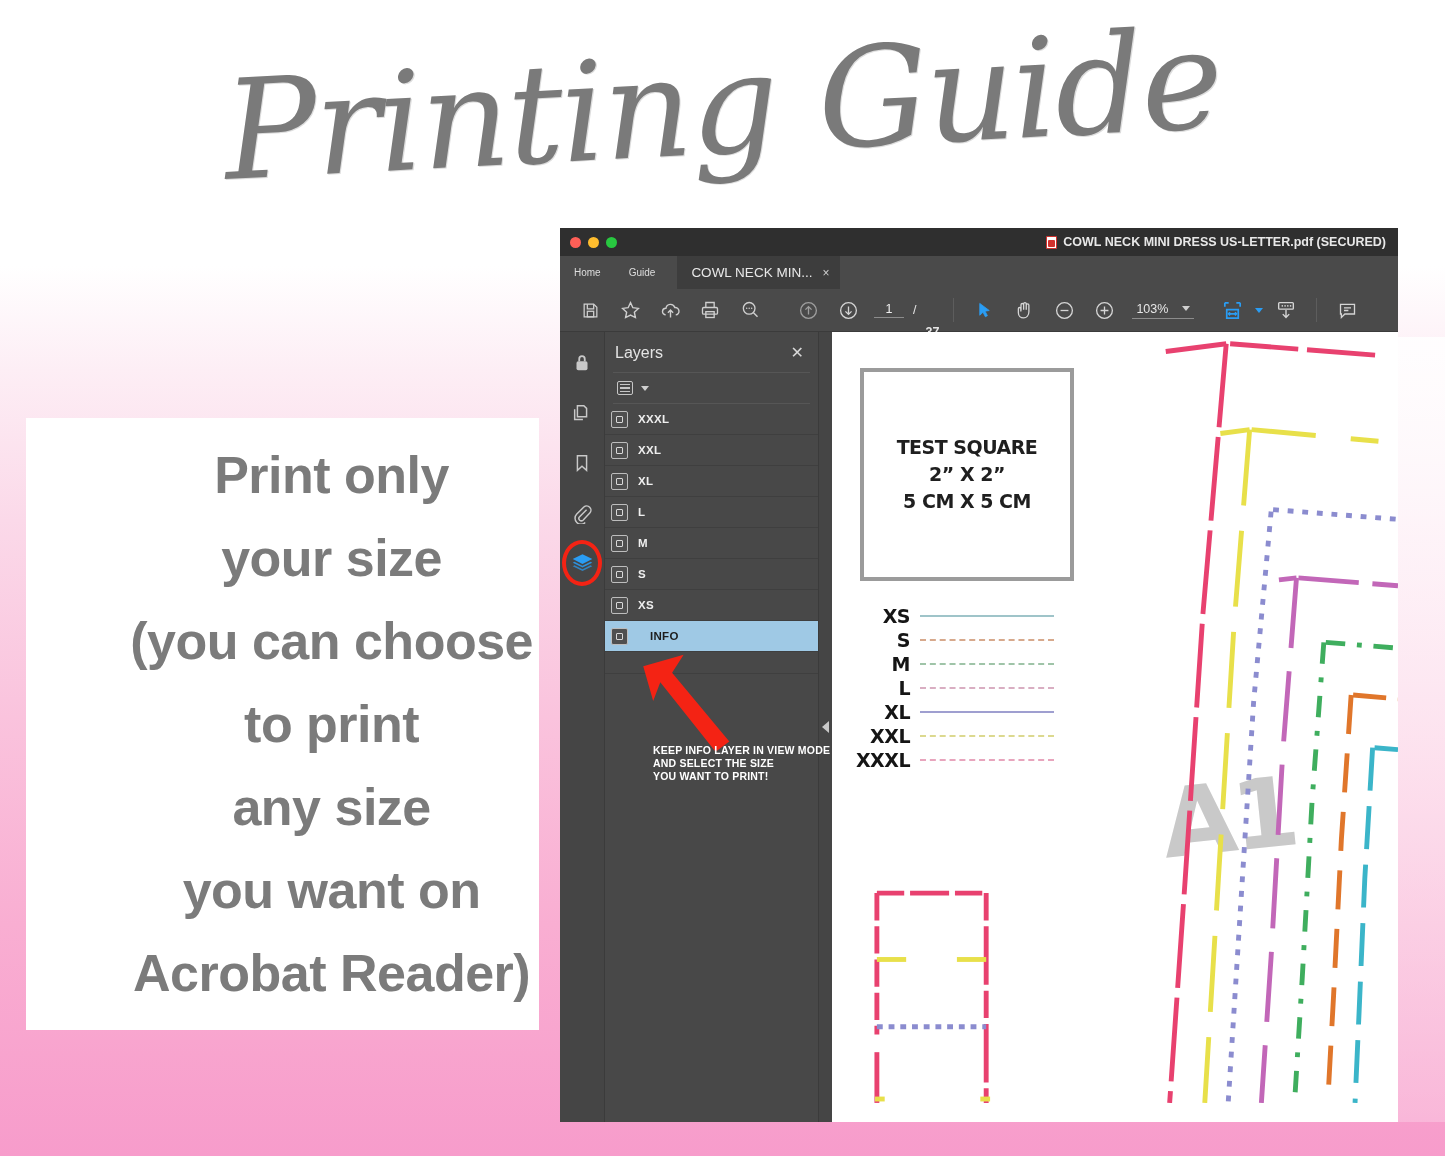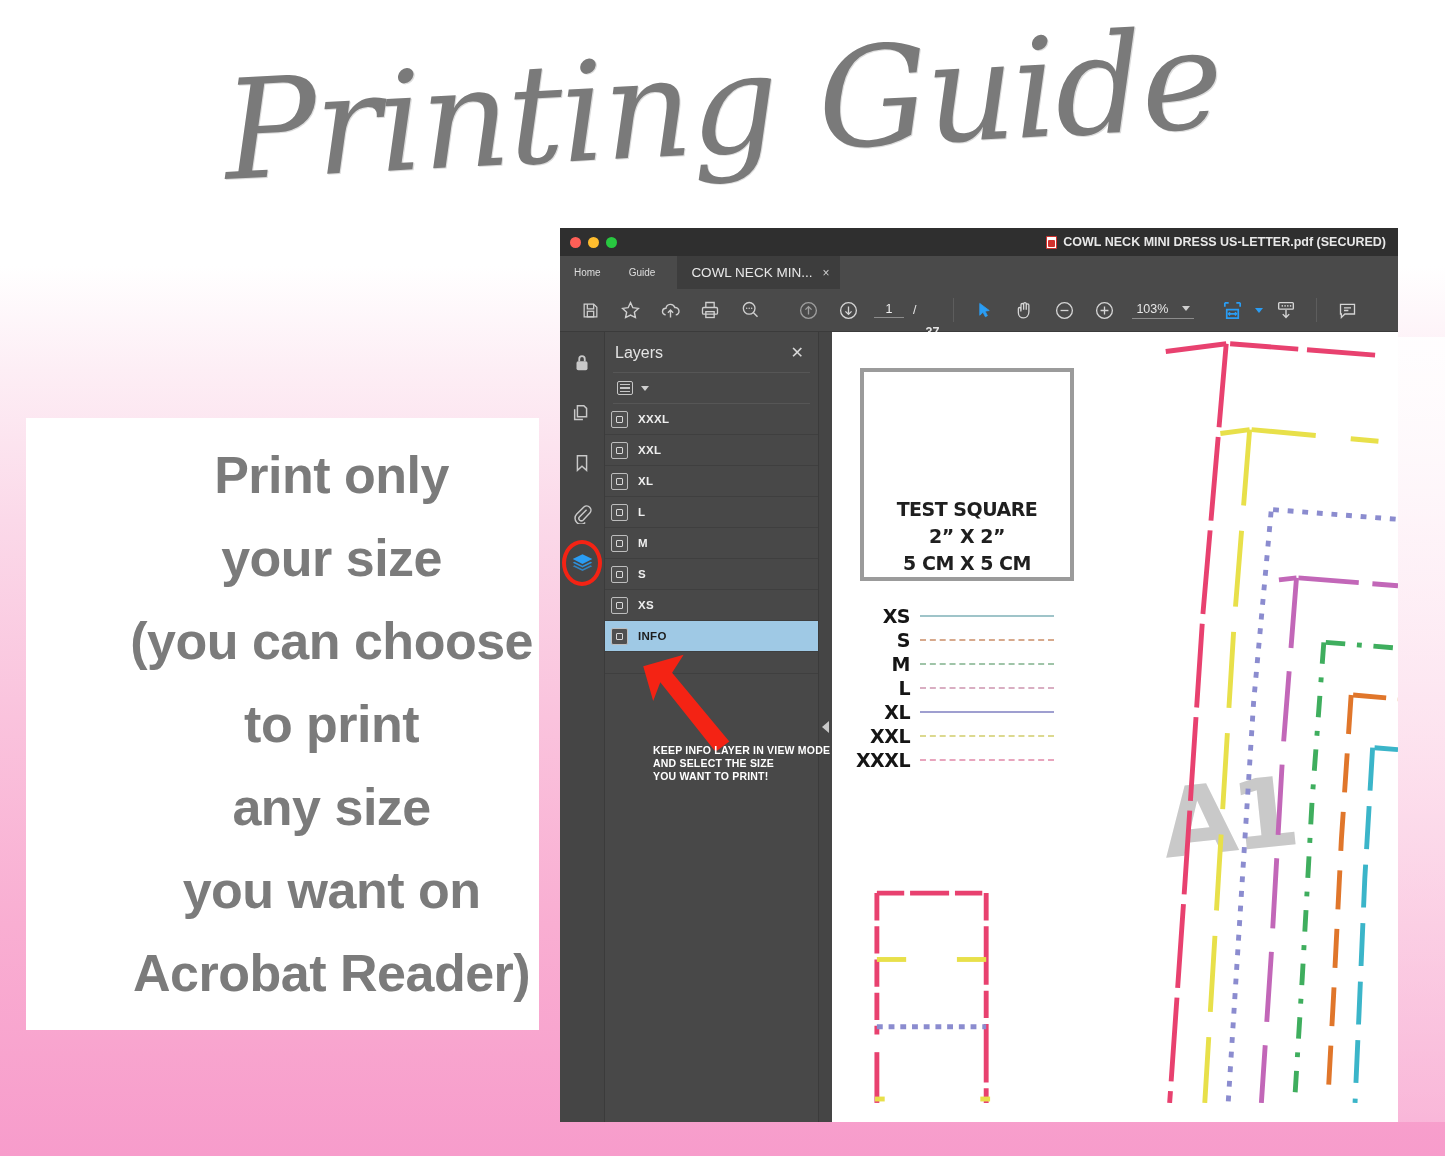--- a/index.html
+++ b/index.html
@@ -196,21 +196,21 @@
     border: 1px solid #bdbdbd; border-radius: 2px;
     display: flex; align-items: center; justify-content: center;
     background: #4f4f4f;
   }
   .vis i {
     width: 7px; height: 7px; border: 1.5px solid #d8d8d8; border-radius: 1px;
     display: block;
   }
   .layer-label { color: #efefef; font-size: 11.5px; font-weight: bold; letter-spacing: .3px; }
   .layer-row.selected { background: #9fc9e5; }
-  .layer-row.selected .layer-label { color: #1d1d1d; }
+  .layer-row.selected .layer-label { color: #1d1d1d; margin-left: 12px; }
   .layer-row.selected .vis { background: #4f4f4f; }
   #rowfill { border-bottom: 1px solid #3f3f3f; height: 22px; }
 
   
   #arrow { position: absolute; left: 36px; top: 316px; }
   #note {
     position: absolute; left: 48px; top: 412px;
     color: #ffffff; font-size: 10.5px; font-weight: bold;
     line-height: 13px; letter-spacing: .2px; white-space: nowrap;
   }
@@ -230,21 +230,21 @@
   
   #doc {
     flex: 1; background: #ffffff; position: relative; overflow: hidden;
   }
 
   
   #testsq {
     position: absolute; left: 28px; top: 36px;
     width: 214px; height: 213px;
     border: 4px solid #9b9b9b; background: #fff;
-    display: flex; align-items: flex-end; justify-content: center;
+    display: flex; align-items: center; justify-content: center;
   }
   #testsq-text {
     text-align: center; color: #1f1f1f;
     font-family: "DejaVu Sans", sans-serif;
     font-weight: bold; font-size: 19px; line-height: 27px;
     letter-spacing: -0.5px;
   }
 
   
   #legend { position: absolute; left: 22px; top: 272px; width: 200px; }

